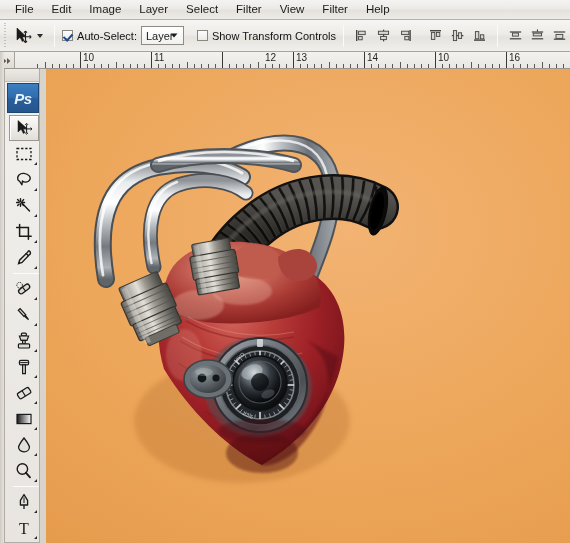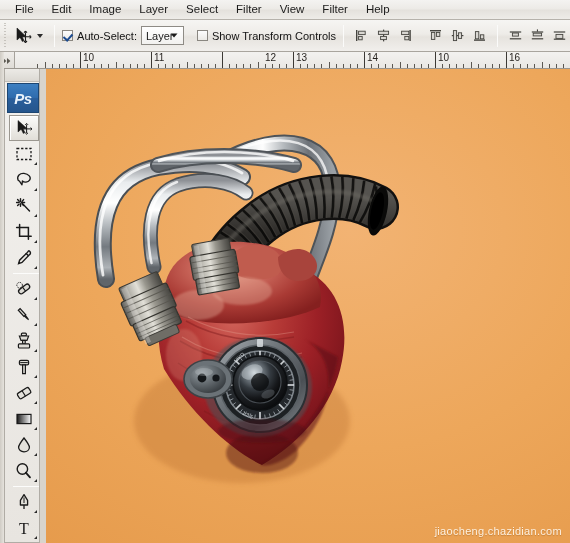--- a/index.html
+++ b/index.html
@@ -816,21 +816,20 @@
           <circle cx="156" cy="309" r="4.4" fill="#14171a"></circle>
           <circle cx="170" cy="309" r="3.6" fill="#14171a"></circle>
           <ellipse cx="158" cy="303" rx="9" ry="4" fill="#c3cace" opacity=".30"></ellipse>
         </g>
 
         <ellipse cx="216" cy="362" rx="44" ry="12" fill="#4a0c12" opacity=".40" filter="url(#soft)"></ellipse>
       </g>
     </svg>
 
     <div class="watermark">
-      <div class="wm-url">jiaocheng.chazidian.com</div>
     </div>
   </div>
 
   <div class="toolpanel">
     <div class="tp-head"></div>
 
     <div class="ps-logo">Ps</div>
 
     <div class="tool-btn active">
       <svg width="20" height="20" viewBox="0 0 20 20">

